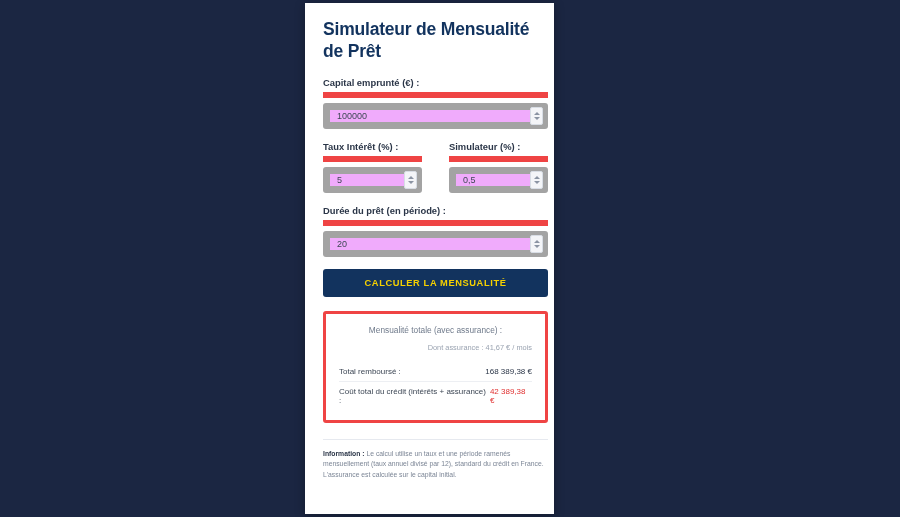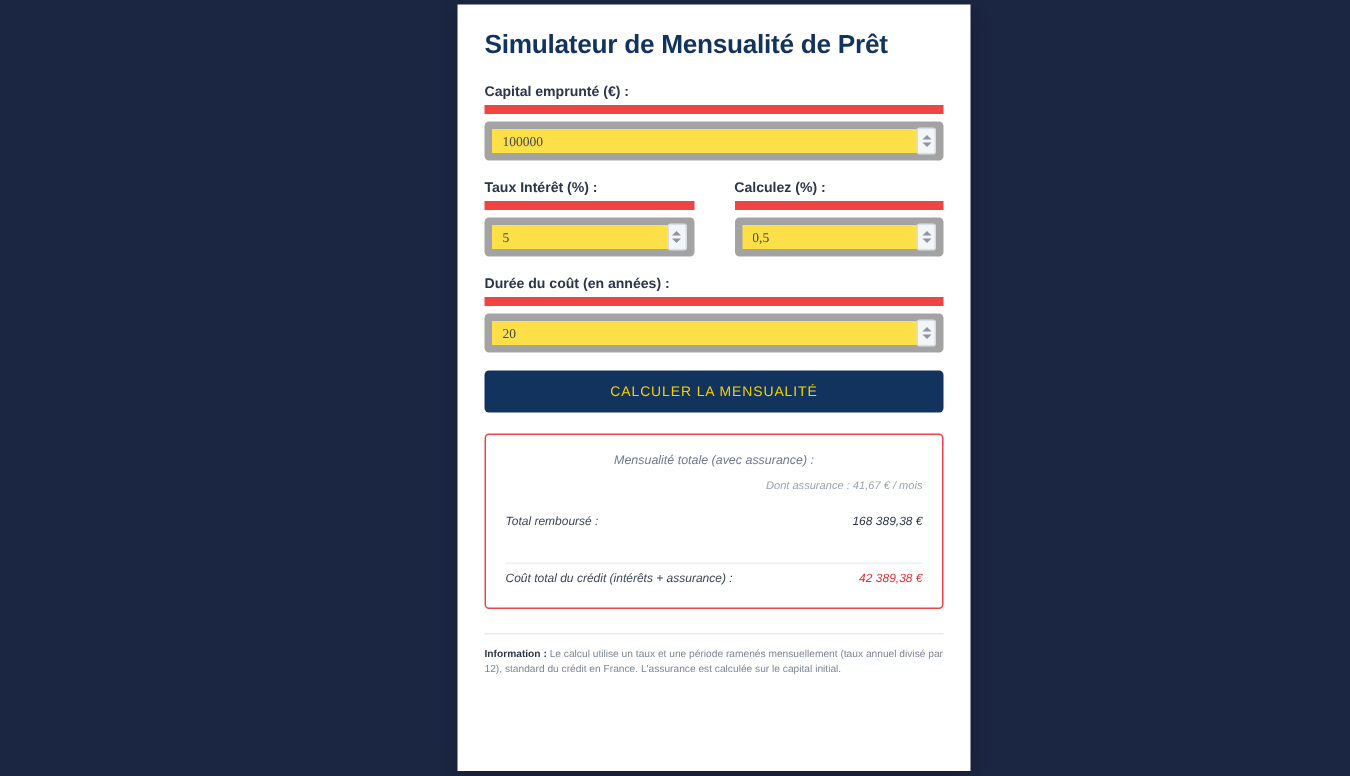--- a/index.html
+++ b/index.html
@@ -16,26 +16,26 @@
   .page {
     position: relative;
     width: 900px;
     height: 517px;
     background: #1b2642;
   }
   .card {
     position: absolute;
     left: 305px;
     top: 3px;
-    width: 342px;
+    width: 249px;
     height: 511px;
     background: #ffffff;
     box-shadow: 0 2px 10px rgba(0,0,0,0.3);
     box-sizing: border-box;
-    padding: 16px 18px 0 18px;
+    padding: 16px 6px 0 18px;
     overflow: hidden;
   }
   .title {
     font-size: 17.5px;
     font-weight: bold;
     color: #12335e;
     line-height: 1.25;
     margin: 0 0 14px 0;
     letter-spacing: -0.2px;
   }
@@ -53,28 +53,28 @@
     padding-bottom: 4px;
   }
   .input-wrap {
     position: relative;
     margin-bottom: 12px;
   }
   .input-box {
     width: 100%;
     height: 26px;
     box-sizing: border-box;
-    border: 5px solid #a3a3a3;
+    border: 7px solid #a3a3a3;
     border-radius: 3px;
-    background: #fde047;
+    background: #f0abfc;
     font-size: 9px;
     color: #3d4css;
     color: #3d4755;
     padding: 0 20px 0 7px;
-    font-family: Liberation Serif, serif;
+    font-family: Liberation Sans, sans-serif;
     outline: none;
   }
   .spinner {
     position: absolute;
     right: 5px;
     top: 50%;
     transform: translateY(-50%);
     width: 11px;
     height: 16px;
     border: 1px solid #d8dde5;
@@ -109,33 +109,32 @@
   }
   .calc-btn {
     display: block;
     width: 100%;
     height: 28px;
     background: #12335e;
     color: #f5d100;
     border: none;
     border-radius: 3px;
     font-size: 9.3px;
-    font-weight: normal;
+    font-weight: bold;
     letter-spacing: 0.6px;
     cursor: pointer;
     font-family: "Liberation Sans", sans-serif;
     margin-top: 2px;
   }
   .result-box {
     margin-top: 14px;
-    border: 1px solid #ef4444;
+    border: 3px solid #ef4444;
     border-radius: 3px;
     padding: 11px 13px 12px 13px;
     background: #fff;
-    font-style: italic;
   }
   .result-caption {
     text-align: center;
     font-size: 8.3px;
     color: #6f7a8b;
     margin-bottom: 8px;
   }
   .result-amount {
     text-align: center;
     font-size: 20px;
@@ -156,21 +155,21 @@
     font-size: 8px;
     color: #3d4755;
     padding: 3px 0;
   }
   .res-line .val {
     font-size: 8px;
     color: #2b3648;
   }
   .res-line.cost {
     border-top: 1px solid #edeff3;
-    margin-top: 20px;
+    margin-top: 2px;
     padding-top: 5px;
   }
   .res-line.cost .val {
     color: #e03131;
   }
   .footer-note {
     margin-top: 16px;
     border-top: 1px solid #e6e9ef;
     padding-top: 9px;
     font-size: 6.8px;
@@ -203,32 +202,32 @@
         <div class="field-label">Taux Intérêt (%) :</div>
         <div class="input-wrap">
           <input class="input-box" type="text" value="5" style="">
           <span class="spinner">
             <span class="up"></span>
             <span class="dn"></span>
           </span>
         </div>
       </div>
       <div class="col">
-        <div class="field-label">Calculez (%) :</div>
+        <div class="field-label">Simulateur (%) :</div>
         <div class="input-wrap">
           <input class="input-box" type="text" value="0,5" style="">
           <span class="spinner">
             <span class="up"></span>
             <span class="dn"></span>
           </span>
         </div>
       </div>
     </div>
 
-    <div class="field-label">Durée du coût (en années) :</div>
+    <div class="field-label">Durée du prêt (en période) :</div>
     <div class="input-wrap">
       <input class="input-box" type="text" value="20" style="">
       <span class="spinner">
         <span class="up"></span>
         <span class="dn"></span>
       </span>
     </div>
 
     <button class="calc-btn">CALCULER LA MENSUALITÉ</button>
 

